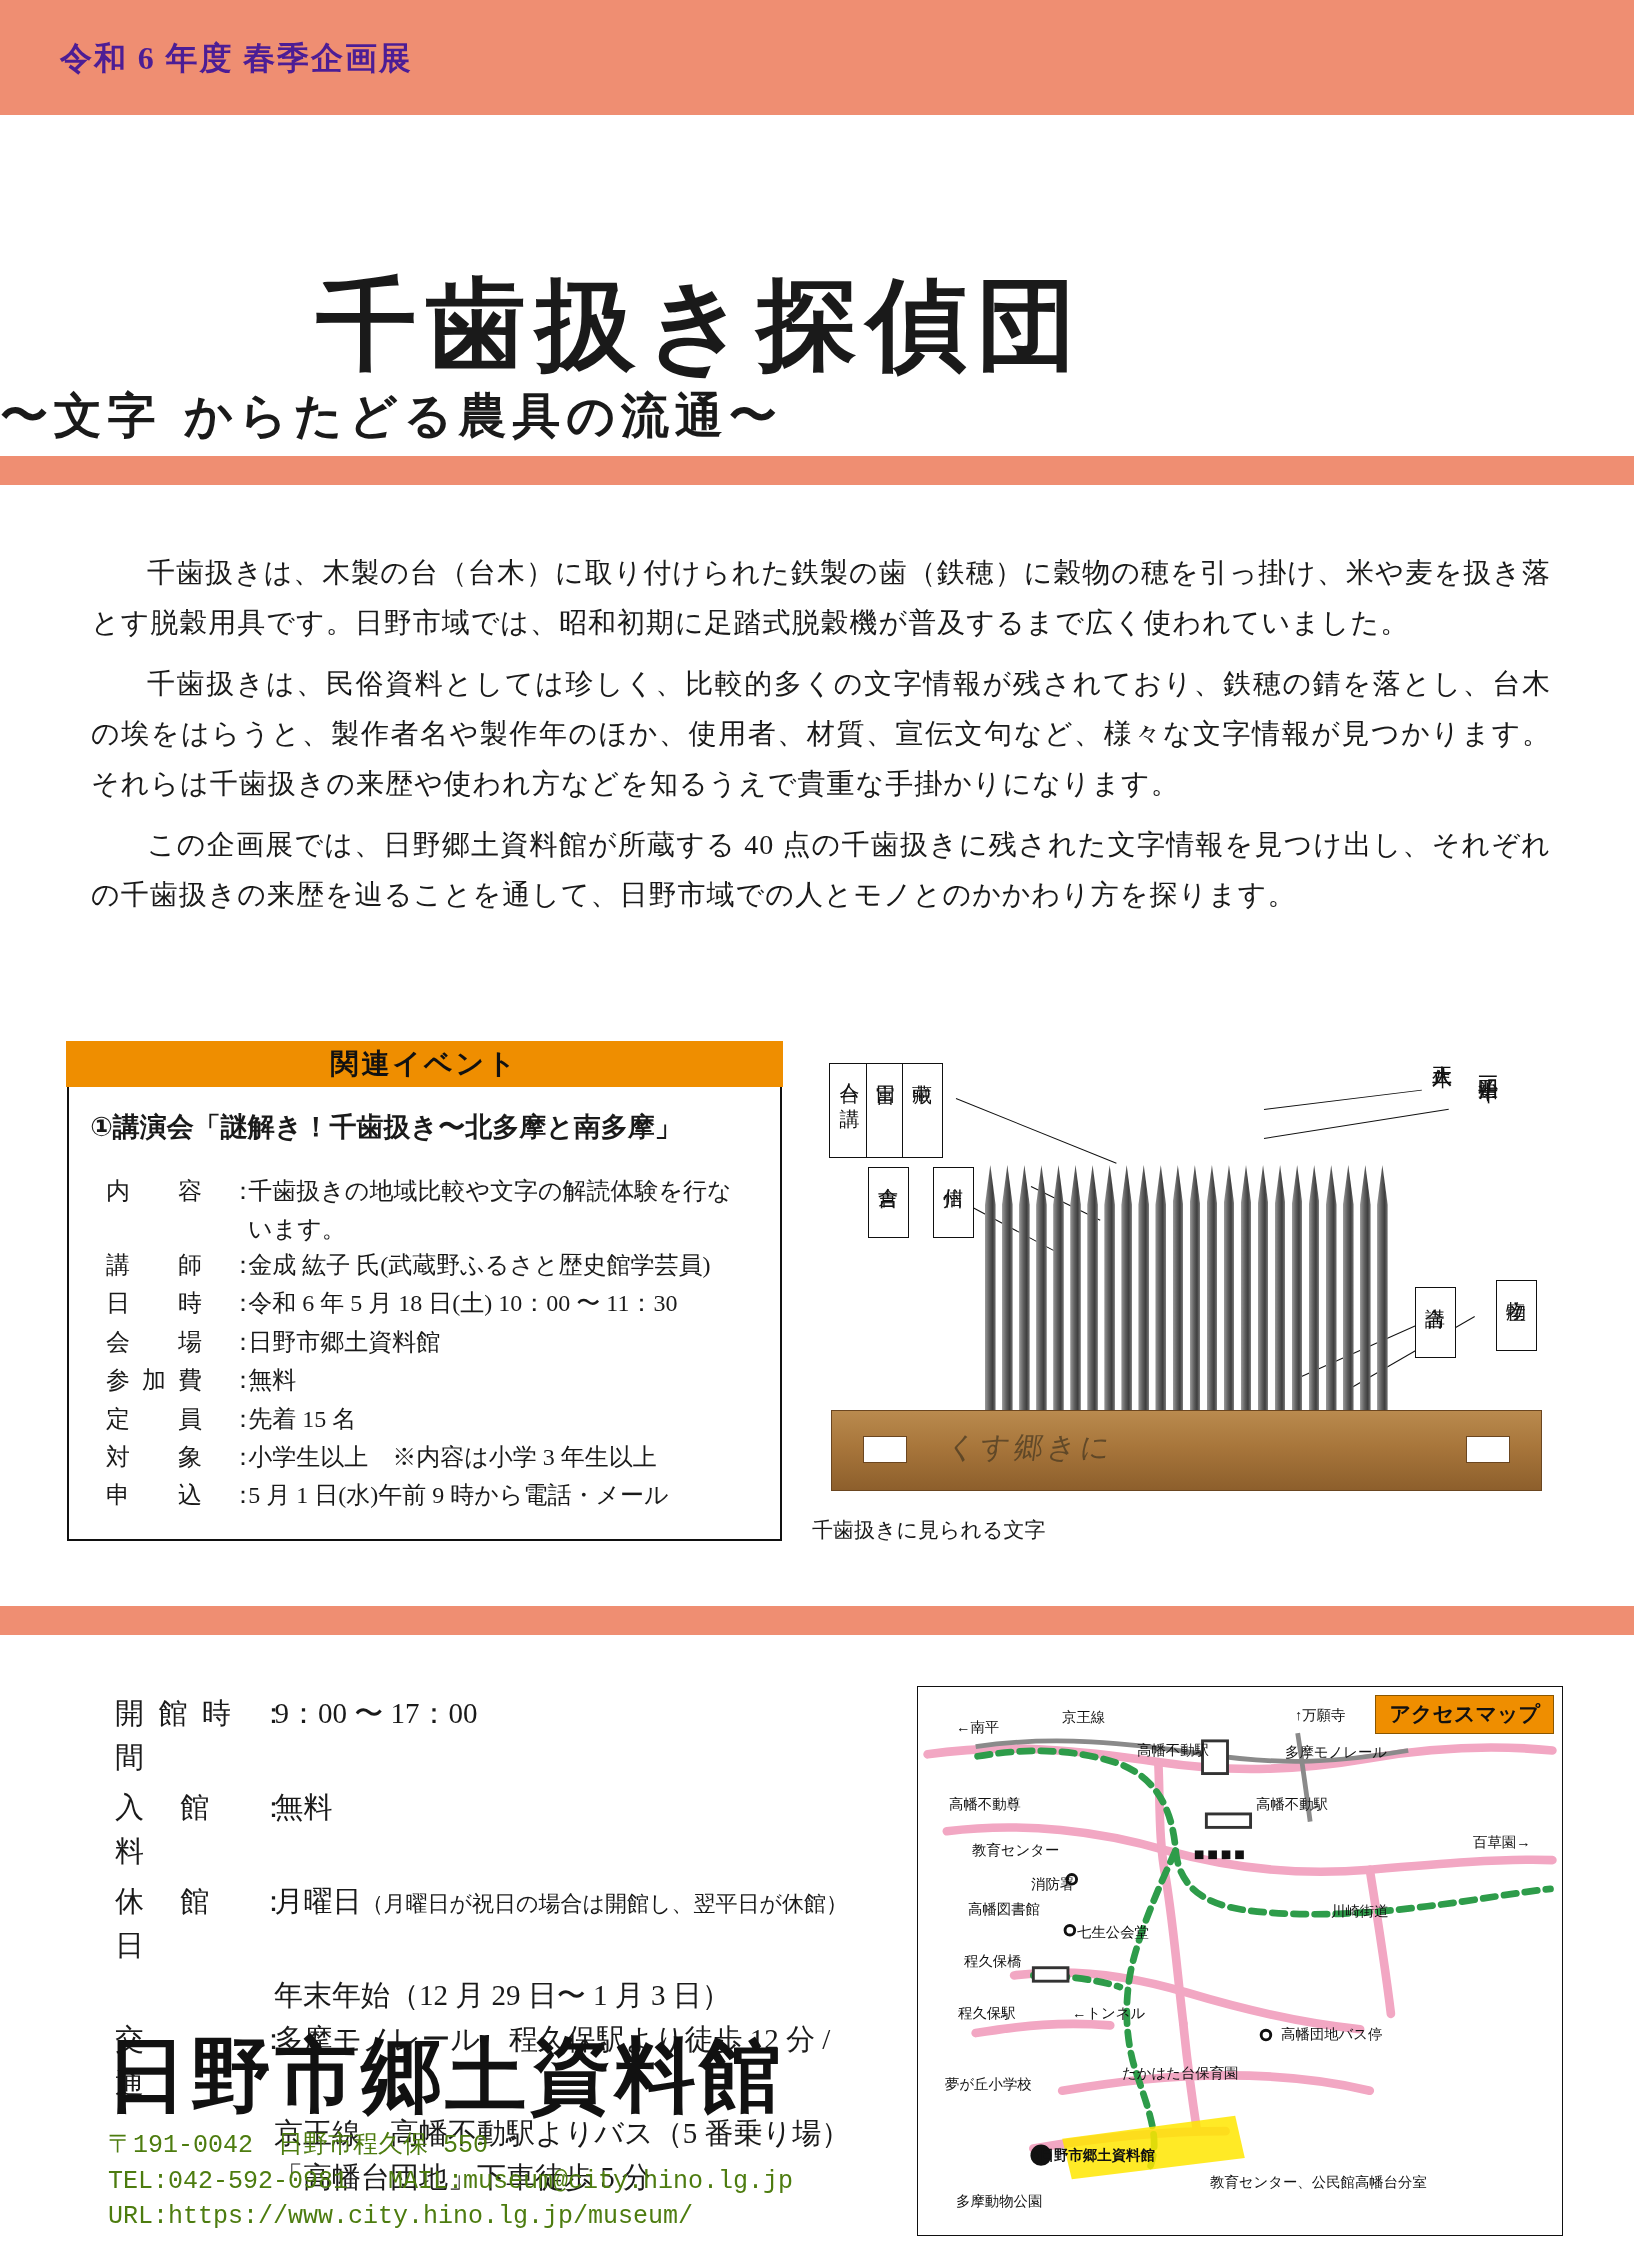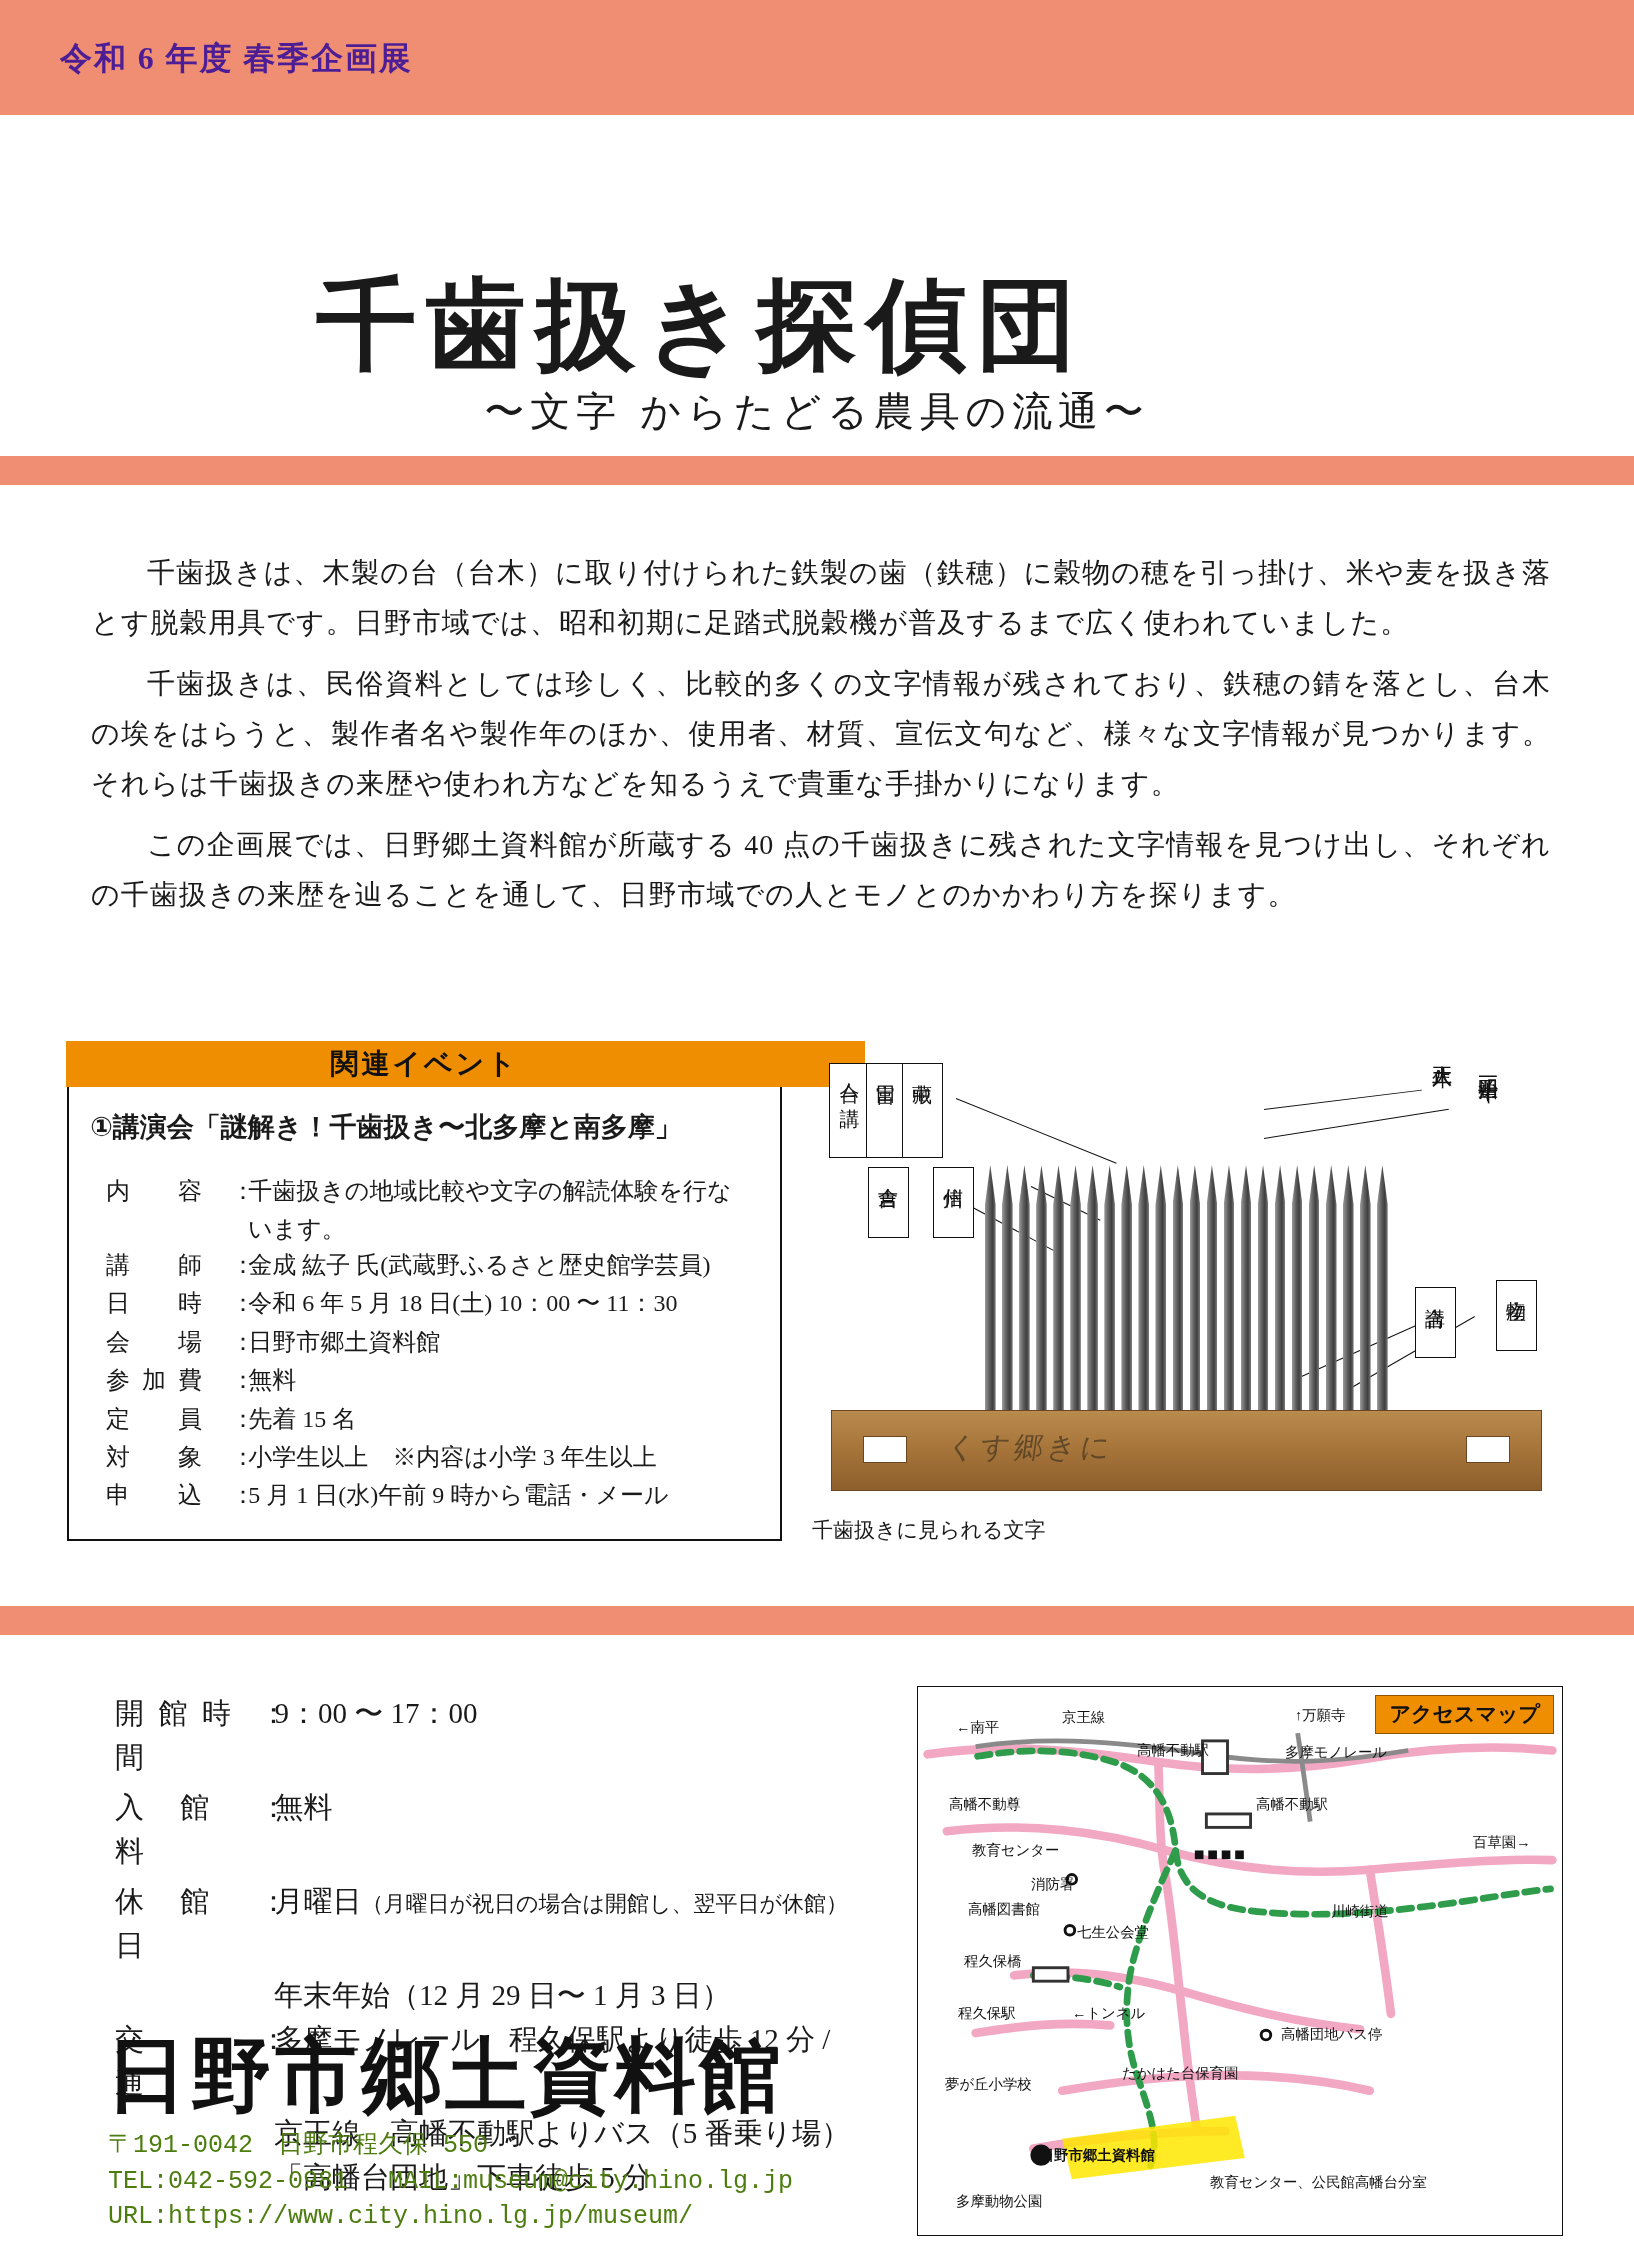--- a/index.html
+++ b/index.html
@@ -26,42 +26,42 @@
   .title-zone{
     position:absolute;left:0;top:115px;width:1634px;height:346px;
     background:#ffffff;
   }
   .title-main{
     position:absolute;left:0;top:144px;width:1402px;text-align:center;
     font-family:"DejaVu Sans","Liberation Sans",sans-serif;
     font-weight:bold;font-size:100px;letter-spacing:9.6px;color:#1a1a1a;
   }
   .title-sub{
-    position:absolute;left:0;top:269px;width:1634px;text-align:center;
+    position:absolute;left:0;top:269px;width:1634px;
     font-family:"DejaVu Sans","Liberation Sans",sans-serif;
-    font-weight:normal;font-size:40px;letter-spacing:5.8px;color:#1a1a1a;
+    font-weight:bold;font-size:48px;letter-spacing:5.8px;color:#1a1a1a;
   }
   .band-rule1{
     position:absolute;left:0;top:456px;width:1634px;height:29px;background:#ef8e72;
   }
 
   
   .intro{
     position:absolute;left:91px;top:548px;width:1460px;
     font-size:28px;line-height:1.78;letter-spacing:1px;text-align:justify;
   }
   .intro p{margin:0 0 11.5px 0;text-indent:2em;}
 
   
   .event-box{
     position:absolute;left:67px;top:1042px;width:711px;height:495px;
     border:2.9px solid #111;background:#ffffff;
   }
   .event-head{
-    position:absolute;left:-2.9px;top:-2.9px;width:799px;height:46px;
+    position:absolute;left:-2.9px;top:-2.9px;width:717px;height:46px;
     background:#ef8e00;
   }
   .event-head-inner{
     position:absolute;left:0;top:0;width:717px;height:46px;
     display:flex;align-items:center;justify-content:center;
     font-family:"Liberation Sans","DejaVu Sans",sans-serif;
     font-weight:bold;font-size:28px;color:#111;letter-spacing:2.9px;
   }
   .event-title{
     position:absolute;left:21px;top:65px;width:672px;

